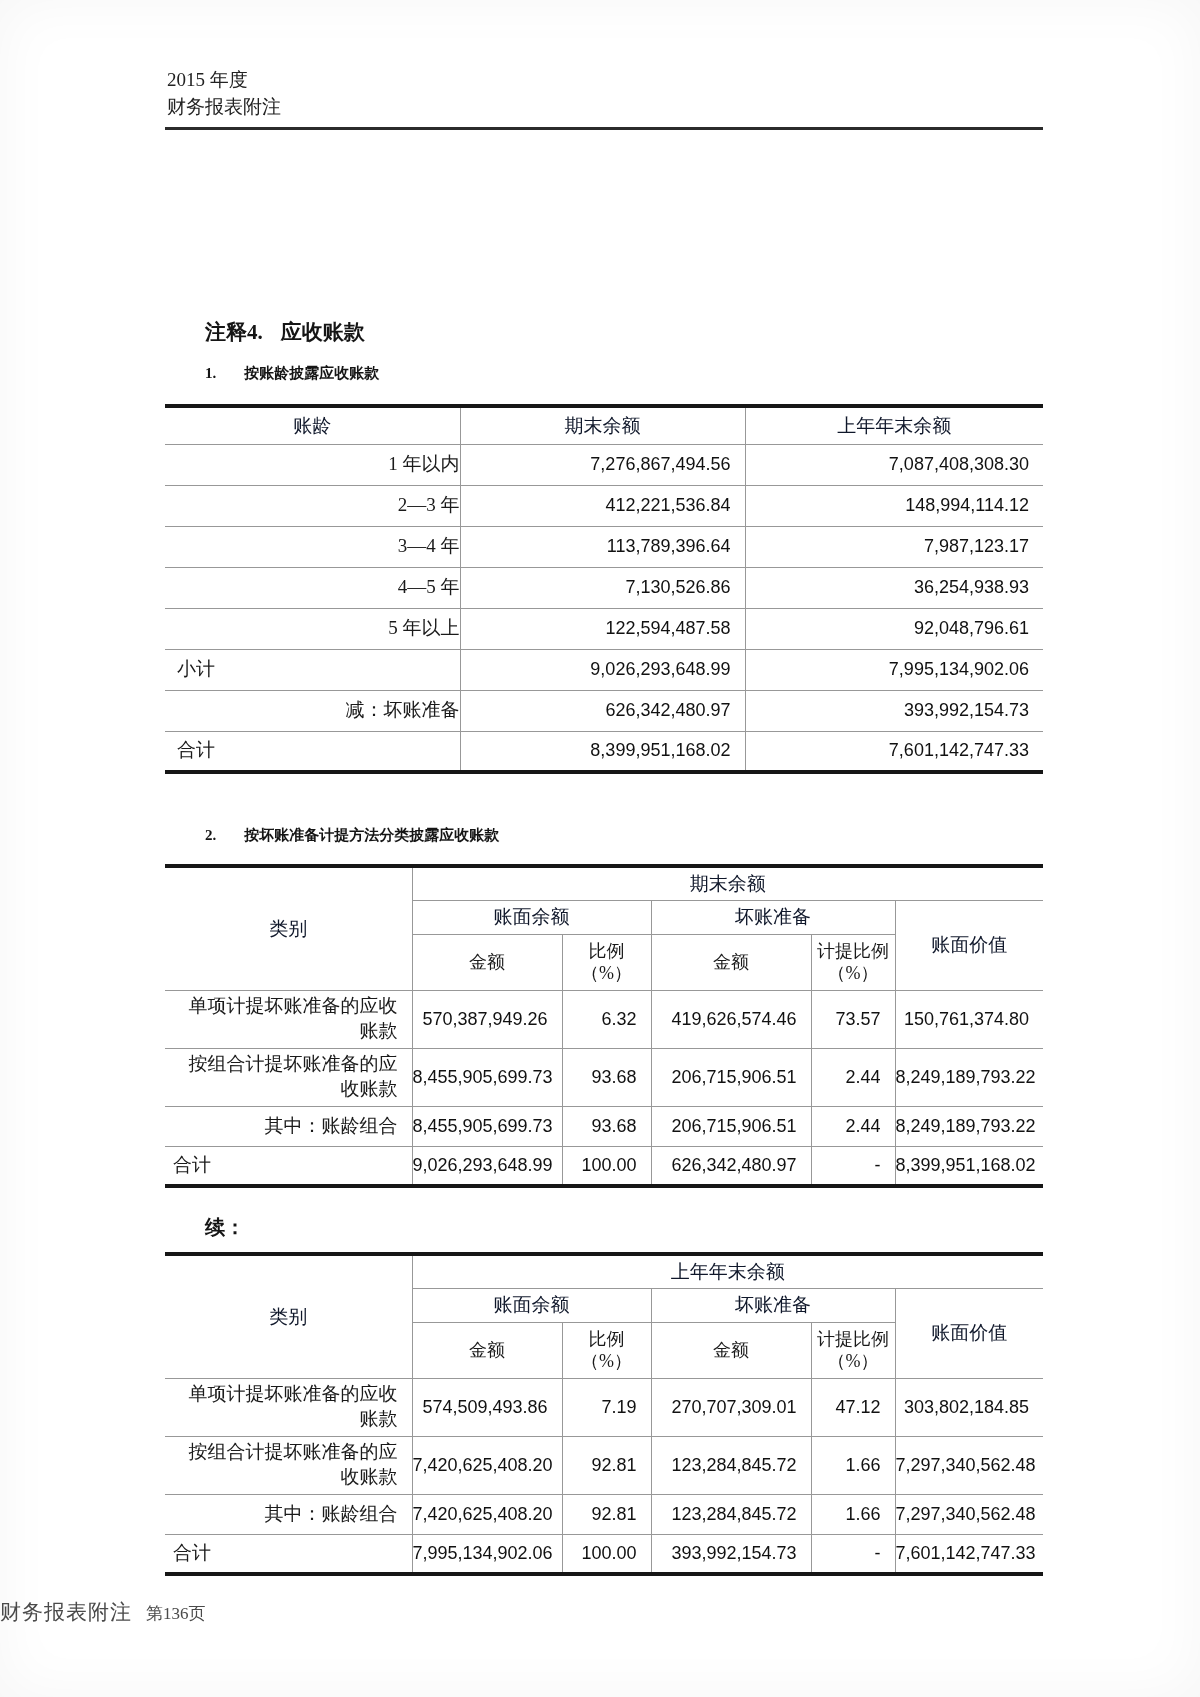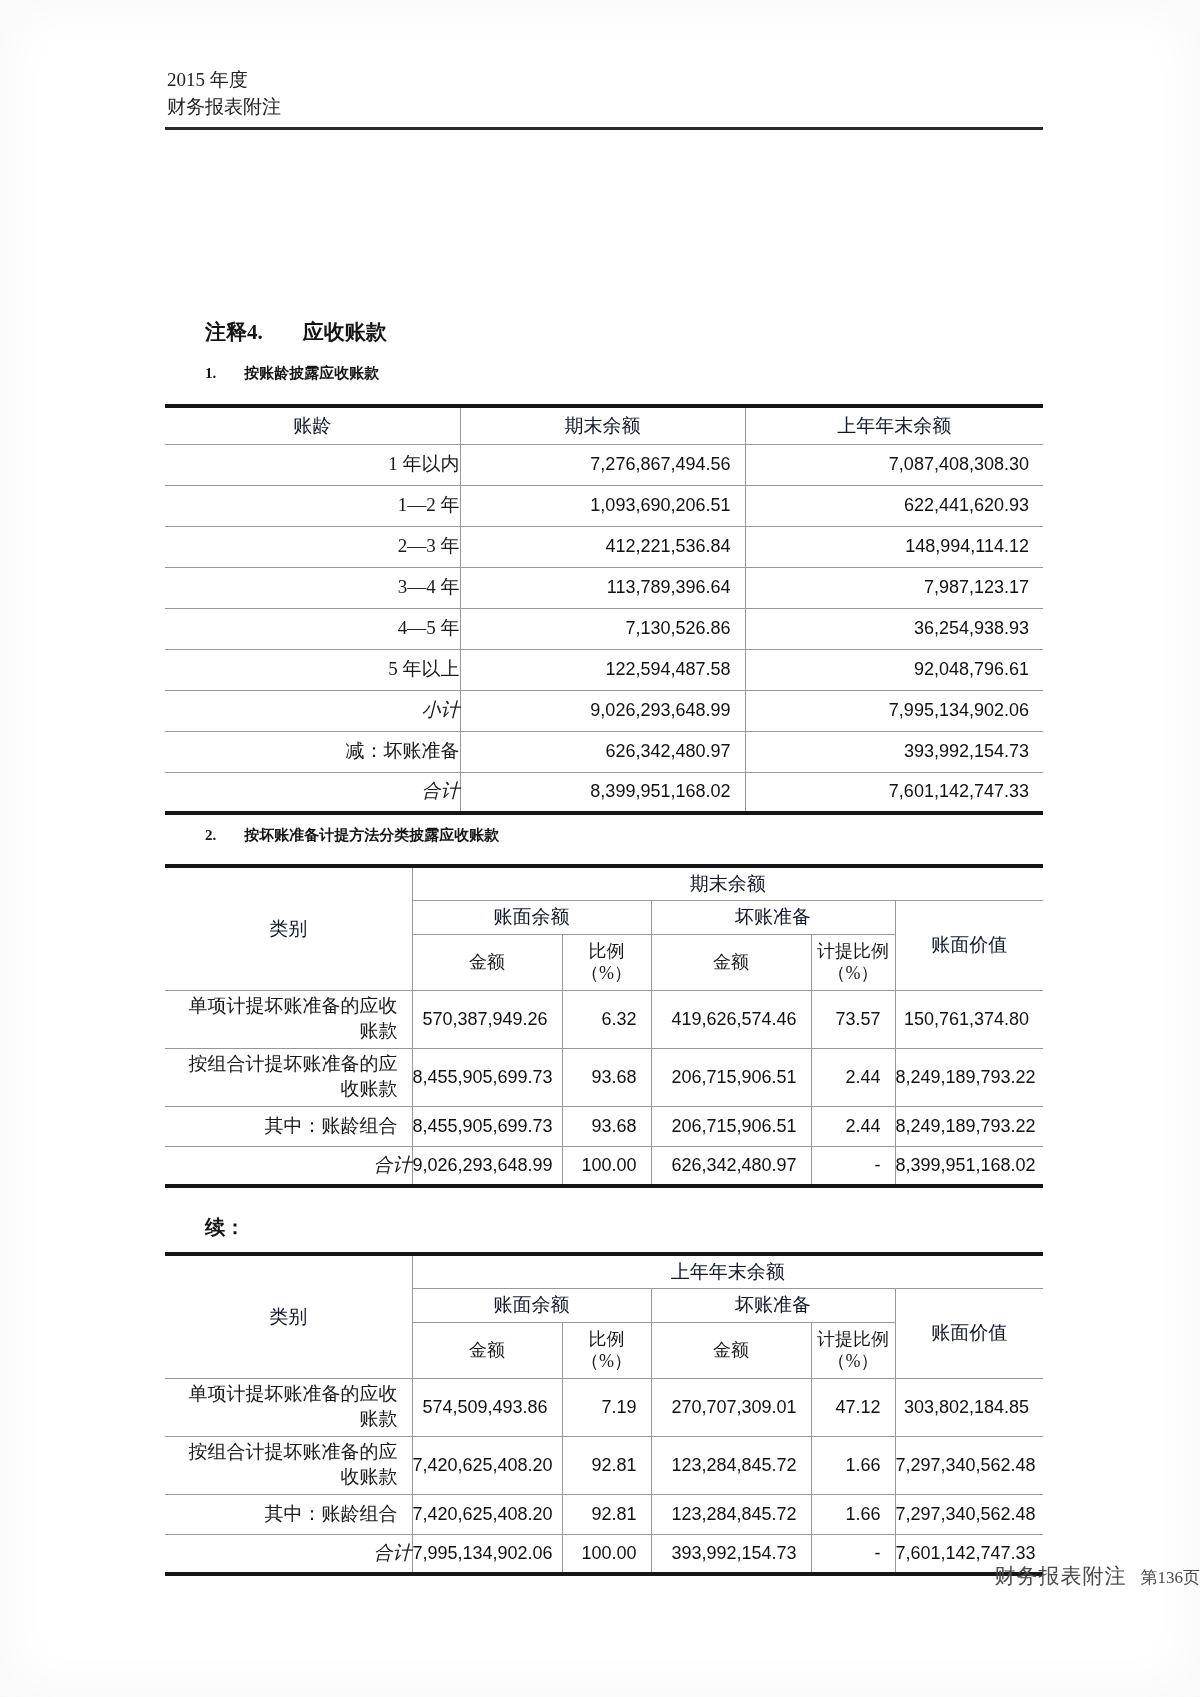--- a/index.html
+++ b/index.html
@@ -13,36 +13,36 @@
     color:#1c1c1c;
     overflow:hidden;
   }
 
   
   .doc-header{position:absolute;top:66px;left:167px;font-size:19px;line-height:27px;color:#222;}
   .header-rule{position:absolute;top:127px;left:165px;width:878px;height:3px;background:#2b2b2b;}
 
   
   .note-title{position:absolute;top:318px;left:205px;font-size:21px;font-weight:bold;color:#151515;}
-  .note-title .no{margin-right:40px;}
+  .note-title .no{margin-right:18px;}
   .sec-title{position:absolute;font-size:15px;font-weight:bold;color:#151515;}
   .sec-title .no{margin-right:28px;}
   .sec1{top:364px;left:205px;}
   .sec2{top:826px;left:205px;}
   .continued{position:absolute;top:1214px;left:205px;font-size:20px;font-weight:bold;color:#151515;}
 
   
   table{border-collapse:collapse;table-layout:fixed;width:878px;position:absolute;left:165px;
         border-top:4px solid #161616;border-bottom:4px solid #161616;}
   th,td{border:1px solid #989898;padding:0;font-weight:normal;vertical-align:middle;}
   tr>*:first-child{border-left:none;}
   tr>*:last-child{border-right:none;}
   thead tr:first-child>*,tbody.first tr:first-child>*{border-top:none;}
   .lbl{font-size:19px;text-align:right;padding-left:12px;line-height:1.3;color:#1a1a1a;}
-  .lbl.center{text-align:right;padding-left:0;font-style:italic;}
+  .lbl.center{text-align:left;padding-left:0;}
   .val{font-family:"Liberation Sans","DejaVu Sans",sans-serif;font-size:18px;text-align:right;
        padding-right:14px;color:#111;}
   .hcell{font-size:19px;text-align:center;color:#0f172a;}
   .sub{font-size:18px;text-align:center;line-height:1.25;color:#1a1a1a;}
 
   
   .t1{top:404px;}
   .t1 thead tr{height:38px;}
   .t1 tbody tr{height:41px;}
   .t1 .lbl{padding-left:12px;}
@@ -52,21 +52,21 @@
   .t3{top:1252px;}
   .tm .h1{height:34px;}
   .tm .h2{height:34px;}
   .tm .h3{height:56px;}
   .tm .r1,.tm .r2{height:58px;}
   .tm .r3,.tm .r4{height:40px;}
   .tm .lbl{padding-left:8px;padding-right:14px;}
   .tm .lbl.center{padding-right:0;}
 
   
-  .footer{position:absolute;top:1562px;left:0;width:1200px;text-align:right;color:#4a4a4a;}
+  .footer{position:absolute;top:1598px;left:0;width:1200px;text-align:left;color:#4a4a4a;}
   .footer .f1{font-size:21px;letter-spacing:1px;}
   .footer .f2{font-size:17px;margin-left:14px;}
 </style>
 </head>
 <body>
 
 <div class="page">
 
   <div class="doc-header">
     <div>2015 年度</div>
@@ -93,25 +93,20 @@
         <th class="hcell">账龄</th>
         <th class="hcell">期末余额</th>
         <th class="hcell">上年年末余额</th>
       </tr>
     </thead>
     <tbody>
       <tr>
         <td class="lbl">1 年以内</td>
         <td class="val">7,276,867,494.56</td>
         <td class="val">7,087,408,308.30</td>
-      </tr>
-      <tr>
-        <td class="lbl">1—2 年</td>
-        <td class="val">1,093,690,206.51</td>
-        <td class="val">622,441,620.93</td>
       </tr>
       <tr>
         <td class="lbl">2—3 年</td>
         <td class="val">412,221,536.84</td>
         <td class="val">148,994,114.12</td>
       </tr>
       <tr>
         <td class="lbl">3—4 年</td>
         <td class="val">113,789,396.64</td>
         <td class="val">7,987,123.17</td>

